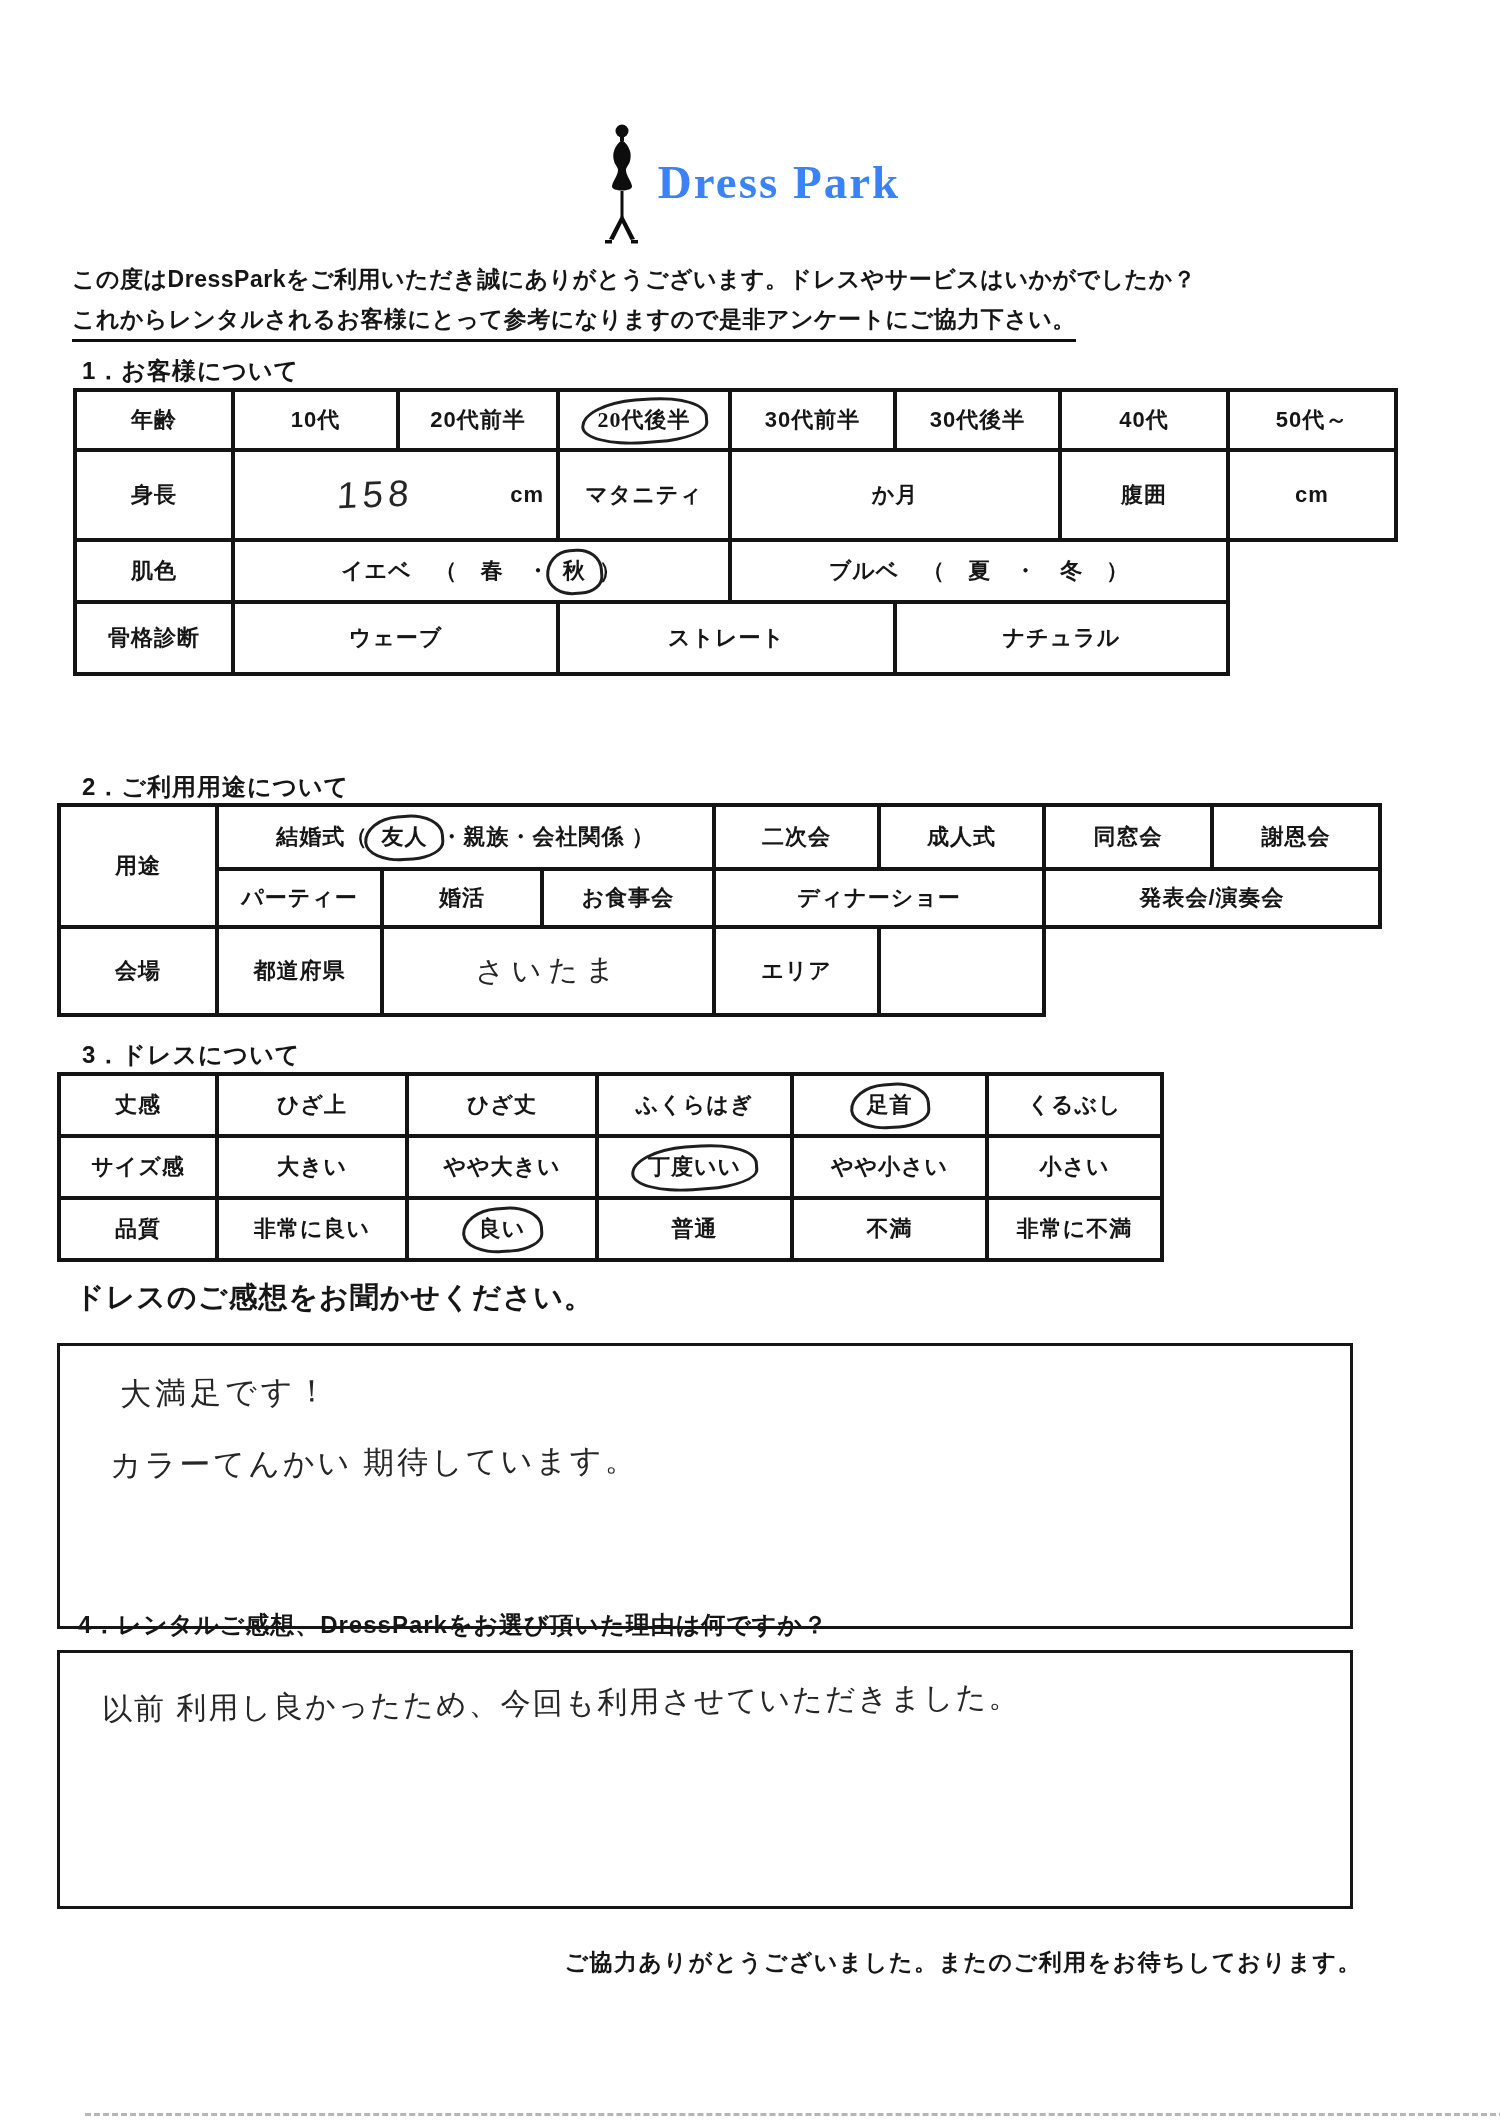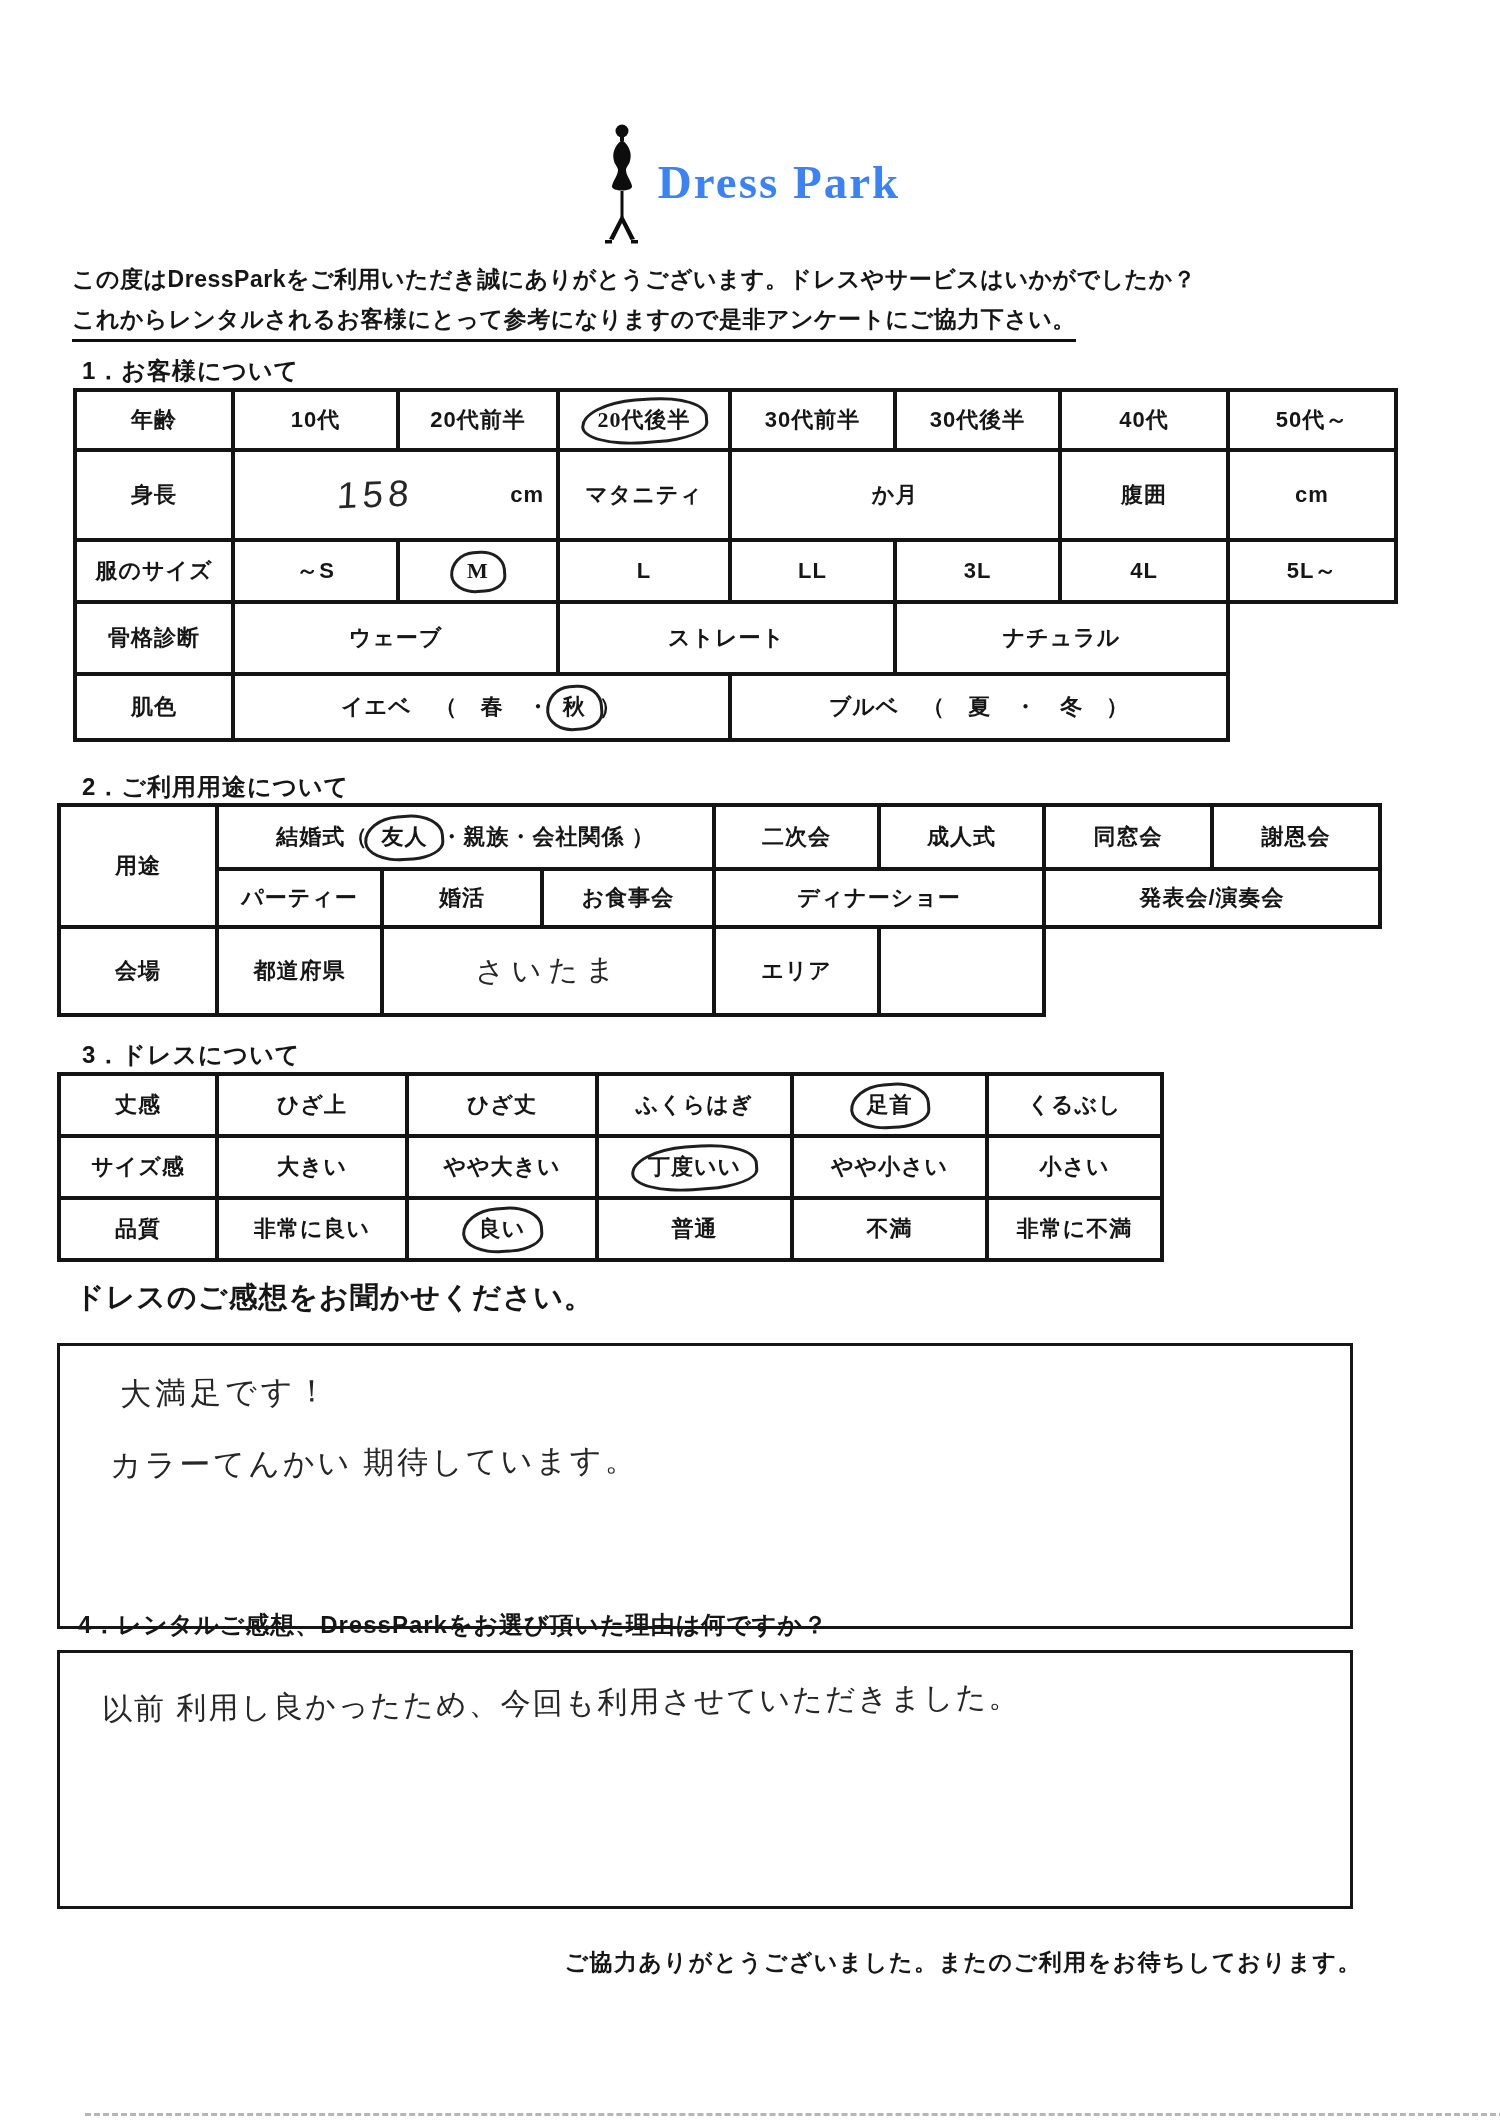--- a/index.html
+++ b/index.html
@@ -123,46 +123,34 @@
       <td colspan="2" class="hcell">
         <span class="hand hw158">158</span>
         <span class="unit">cm</span>
       </td>
       <td>マタニティ</td>
       <td colspan="2">か月</td>
       <td>腹囲</td>
       <td>cm</td>
     </tr>
     <tr>
-      <td class="lbl">服のサイズ</td>
-      <td>～S</td>
-      <td>
-        <span class="circle">M</span>
-      </td>
-      <td>L</td>
-      <td>LL</td>
-      <td>3L</td>
-      <td>4L</td>
-      <td>5L～</td>
-    </tr>
-    <tr>
-      <td class="lbl">骨格診断</td>
-      <td colspan="2">ウェーブ</td>
-      <td colspan="2">ストレート</td>
-      <td colspan="2">ナチュラル</td>
-      <td class="ghost"></td>
-    </tr>
-    <tr>
       <td class="lbl">肌色</td>
       <td colspan="3">
         <span>イエベ　（　春　・</span>
         <span class="circle">秋</span>
         <span>）</span>
       </td>
       <td colspan="3">ブルベ　（　夏　・　冬　）</td>
+      <td class="ghost"></td>
+    </tr>
+    <tr>
+      <td class="lbl">骨格診断</td>
+      <td colspan="2">ウェーブ</td>
+      <td colspan="2">ストレート</td>
+      <td colspan="2">ナチュラル</td>
       <td class="ghost"></td>
     </tr>
   </tbody>
     </table>
 
   <h2 class="sec-h s2h">2．ご利用用途について</h2>
   <table class="grid t2">
     <colgroup>
       <col style="width:158px">
         <col style="width:165px">

